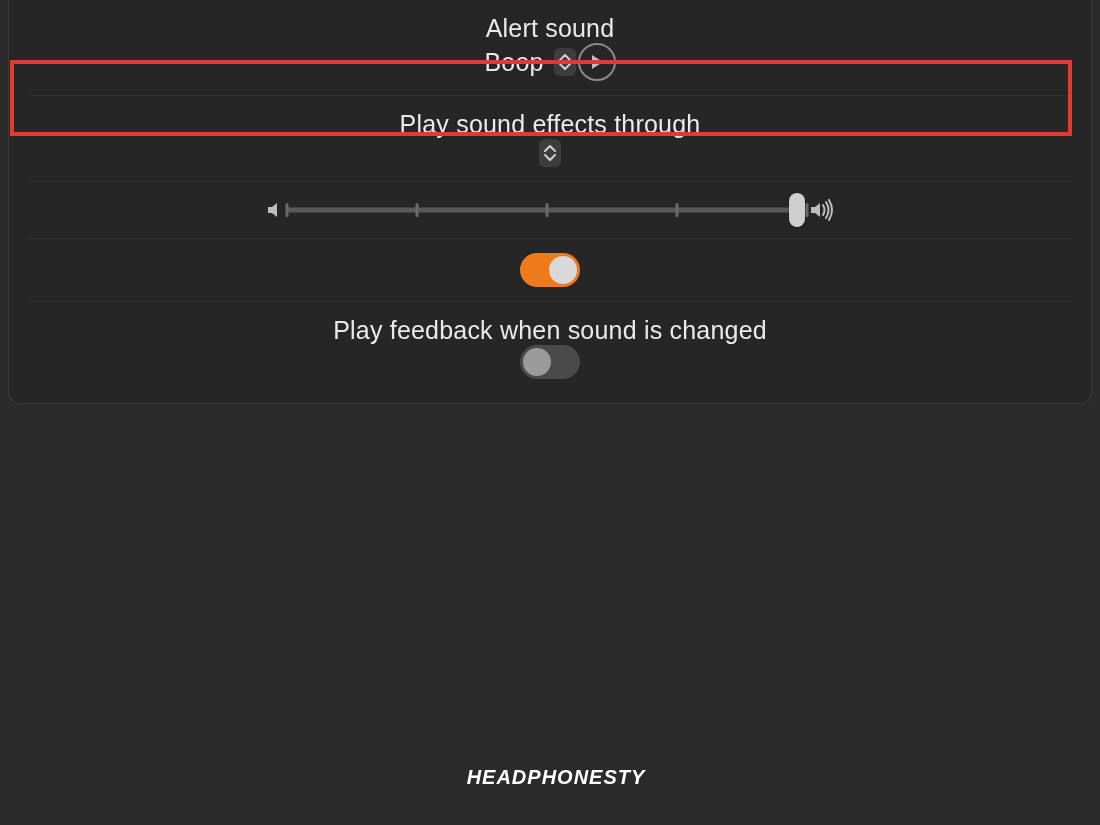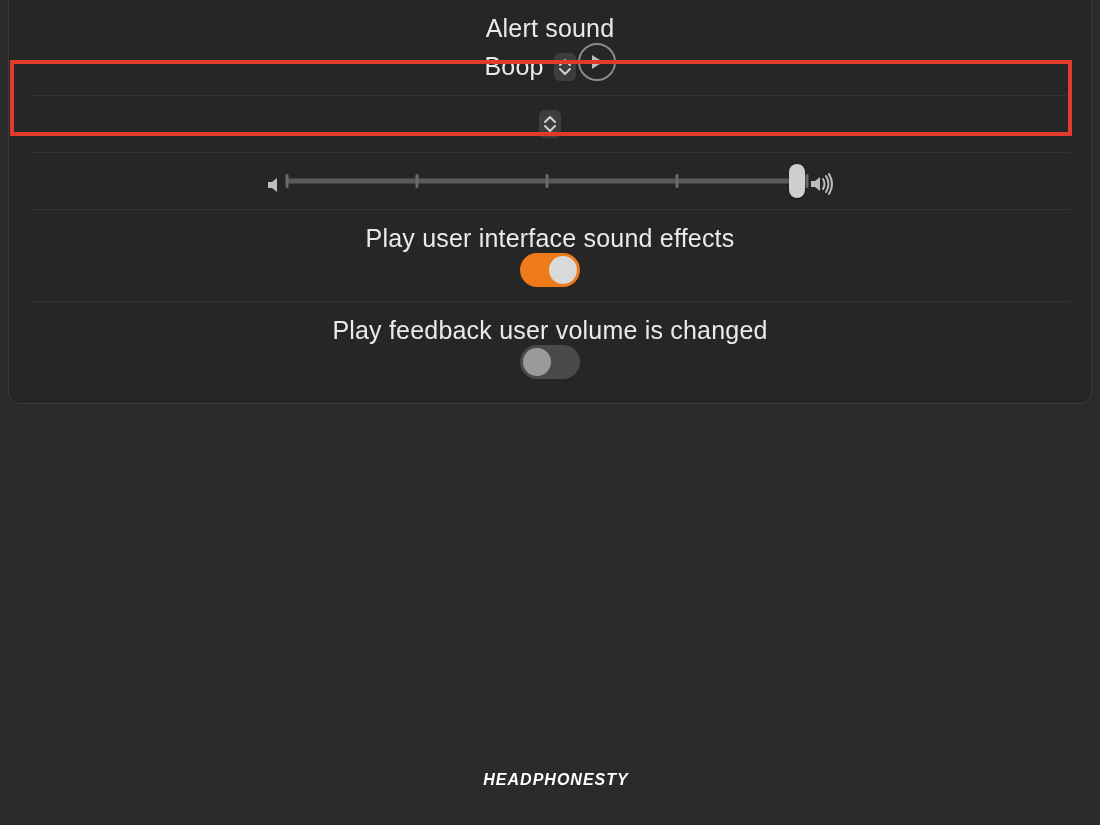--- a/index.html
+++ b/index.html
@@ -24,21 +24,21 @@
     justify-content: space-between;
     min-height: 54px;
     padding: 14px 0;
     font-size: 25px;
     font-weight: 400;
     letter-spacing: 0.2px;
     flex-direction: column;
   }
   .row + .row { border-top: 1px solid rgba(255,255,255,0.06); }
   .row .label { color: #eaeaea; }
-  .row .control { display: flex; align-items: flex-end; gap: 2px; }
+  .row .control { display: flex; align-items: center; gap: 2px; }
 
   .popup {
     display: inline-flex;
     align-items: center;
     gap: 10px;
     color: #eaeaea;
     font-size: 25px;
   }
   .stepper-icon {
     width: 22px; height: 28px;
@@ -109,21 +109,21 @@
 
   .watermark {
     position: absolute;
     left: 12px; right: 0;
     bottom: 36px;
     text-align: center;
     font-family: Arial, sans-serif;
     font-weight: 900;
     font-style: italic;
     letter-spacing: 1px;
-    font-size: 16px;
+    font-size: 20px;
     color: #ffffff;
   }
 </style>
 </head>
 <body>
 
 <div class="panel">
 
   <div class="row">
     <span class="label">Alert sound</span>
@@ -141,20 +141,21 @@
       </div>
       <div class="play-circle">
         <svg width="14" height="16" viewBox="0 0 14 16">
             <path d="M2 1 L13 8 L2 15 Z" fill="#bdbdbd"></path>
           </svg>
       </div>
     </div>
   </div>
 
   <div class="row">
+    <span class="label">Play sound effects through</span>
     <div class="control">
       <div class="popup">
         <span class="stepper-icon">
           <svg width="12" height="8" viewBox="0 0 12 8">
               <path d="M1 7 L6 2 L11 7" stroke="#cfcfcf" stroke-width="2" fill="none" stroke-linecap="round" stroke-linejoin="round"></path>
             </svg>
           <svg width="12" height="8" viewBox="0 0 12 8">
               <path d="M1 1 L6 6 L11 1" stroke="#cfcfcf" stroke-width="2" fill="none" stroke-linecap="round" stroke-linejoin="round"></path>
             </svg>
         </span>
@@ -184,30 +185,29 @@
           <path d="M14 6 Q17 11 14 16" stroke="#bdbdbd" stroke-width="2" fill="none" stroke-linecap="round"></path>
           <path d="M17 3 Q22 11 17 19" stroke="#bdbdbd" stroke-width="2" fill="none" stroke-linecap="round"></path>
           <path d="M20 1 Q26 11 20 21" stroke="#bdbdbd" stroke-width="2" fill="none" stroke-linecap="round"></path>
         </svg>
       </span>
     </div>
   </div>
 
 
   <div class="row">
-    <span class="label">Play user interface sound effects</span>
     <div class="control">
       <div class="toggle on" id="tg-ui">
           <div class="knob"></div>
         </div>
     </div>
   </div>
 
   <div class="row">
-    <span class="label">Play feedback user volume is changed</span>
+    <span class="label">Play feedback when sound is changed</span>
     <div class="control">
       <div class="toggle off" id="tg-fb">
           <div class="knob"></div>
         </div>
     </div>
   </div>
 
 </div>
 
 <div class="highlight-box"></div>

